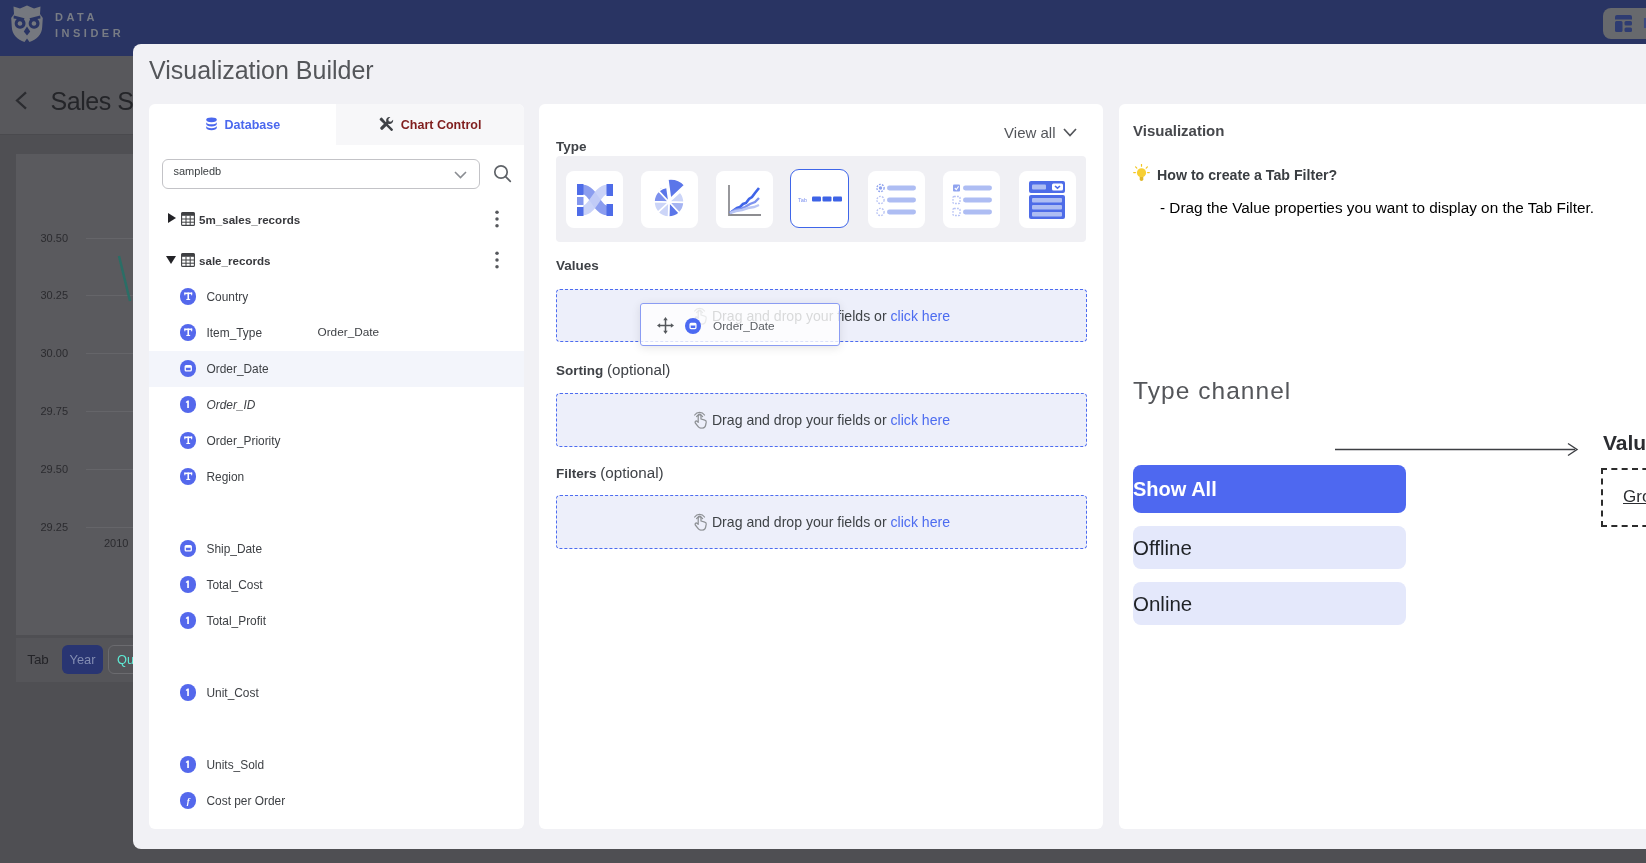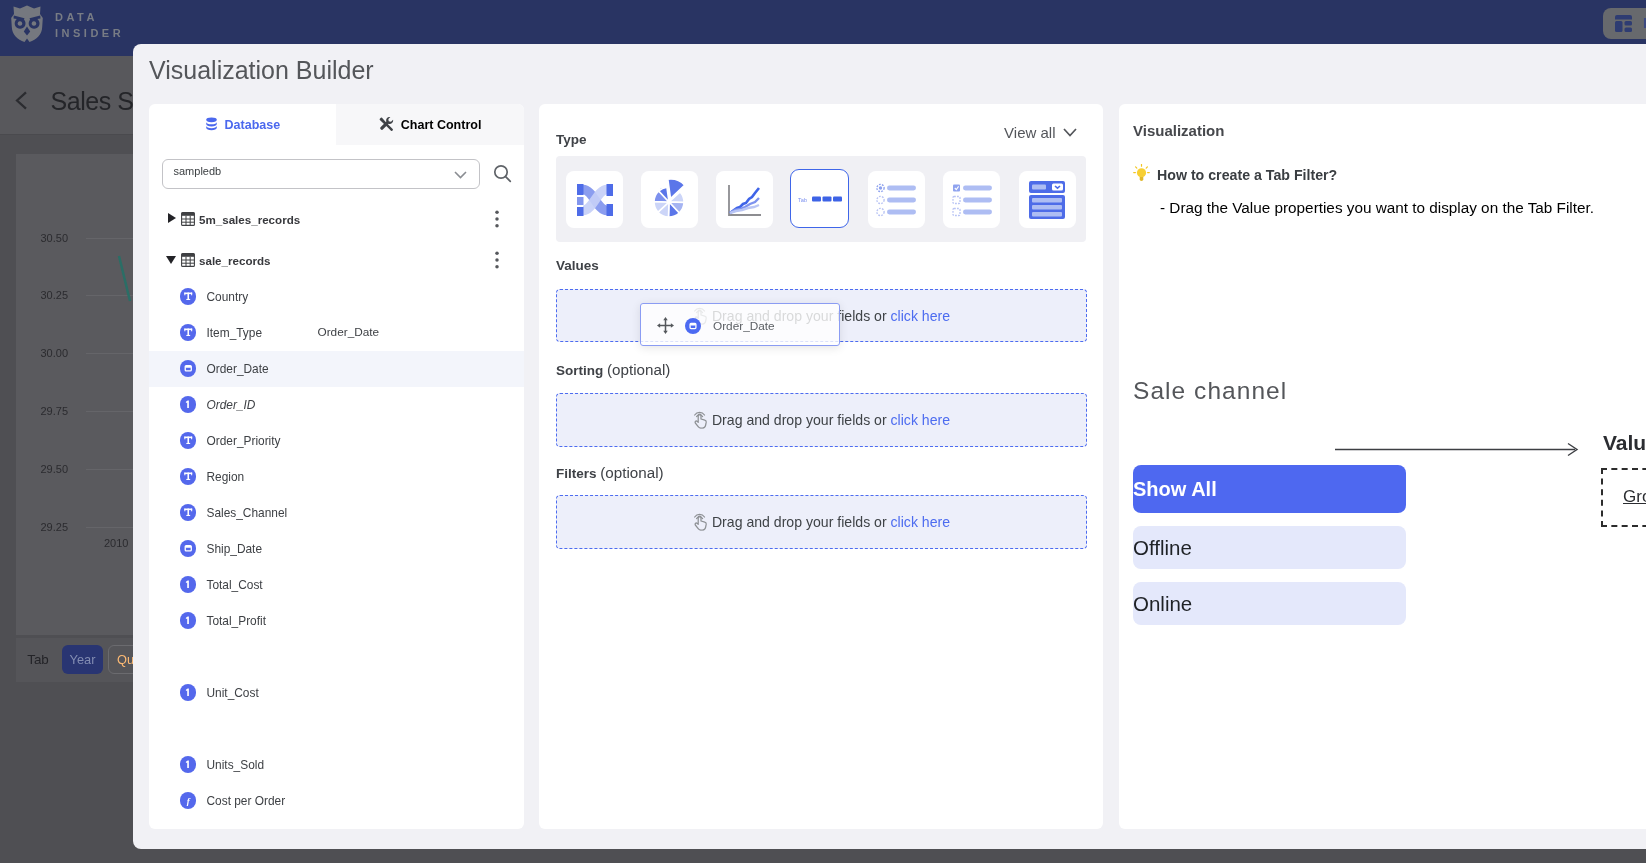--- a/index.html
+++ b/index.html
@@ -12,31 +12,31 @@
 #topchip span { position:absolute; left:40px; top:7px; color:#3c4a82; font-size:14px; font-weight:bold; }
 #hdr { left:0; top:56px; width:133px; height:79px; background:#58585c; border-bottom:1px solid #4a4a4e; }
 
 #hdr-title { left:50.5px; top:86.5px; color:#242529; font-size:25px; white-space:nowrap; letter-spacing:-0.45px; }
 #chartcard { left:16px; top:154px; width:117px; height:481px; background:#5a5a5e; overflow:hidden; }
 .gline { position:absolute; left:70px; width:47px; height:1px; background:#656569; }
 .glab { position:absolute; left:0; width:52px; text-align:right; font-size:11px; color:#2b2b2f; }
 #toolcard { left:16px; top:638px; width:117px; height:44px; background:#555559; }
 #tab-lab { left:13px; top:652px; width:50px; text-align:center; color:#232327; font-size:13.4px; }
 #chip-year { left:62px; top:645px; width:41px; height:29px; background:#293572; border-radius:6px; color:#828cb2; font-size:12.8px; text-align:center; line-height:29px; }
-#chip-qu { left:108px; top:645px; width:40px; height:29px; background:#555559; border:1px solid #6b6b6f; border-radius:6px; color:#fdba74; font-size:12.8px; line-height:27px; padding-left:8px; }
+#chip-qu { left:108px; top:645px; width:40px; height:29px; background:#555559; border:1px solid #6b6b6f; border-radius:6px; color:#5eead4; font-size:12.8px; line-height:27px; padding-left:8px; }
 #modal { left:133px; top:44px; width:1513px; height:805px; background:#f1f1f5; border-radius:8px 0 0 8px; }
 #m-title { left:16px; top:11.5px; font-size:25px; color:#54565a; }
 .card { position:absolute; background:#fff; border-radius:6px; }
 #card-left  { left:15.5px; top:60px; width:375.5px; height:725px; }
 #card-mid   { left:405.5px; top:60px; width:564px;  height:725px; }
 #card-right { left:985.5px; top:60px; width:527.5px; height:725px; border-radius:6px 0 0 6px; }
 .tabbar { position:absolute; left:0; top:0; width:100%; height:41px; display:flex; }
 .tab { flex:1; display:flex; align-items:center; justify-content:center; gap:7px; font-size:12.5px; font-weight:bold; border-radius:6px 6px 0 0; }
 .tab.active { color:#4b68ee; }
-.tab.idle { background:#f7f7f9; color:#000000; border-radius:0 6px 0 0; }
+.tab.idle { background:#f7f7f9; color:#7f1d1d; border-radius:0 6px 0 0; }
 #search { left:13.5px; top:54.5px; width:318px; height:30px; border:1px solid #c3c3c7; border-radius:6px; background:#fff; }
 #search .stx { position:absolute; left:10.5px; top:5px; font-size:11px; color:#3c4043; }
 .trow { position:absolute; left:0; width:100%; height:30px; }
 .trow .nm { position:absolute; left:50.5px; top:8.5px; font-size:11.6px; font-weight:bold; color:#38393d; }
 .frow { position:absolute; left:0; width:100%; height:36px; }
 .frow .cic { position:absolute; left:31.4px; top:9.5px; width:16.5px; height:16.5px; border-radius:50%; background:#5468ec; }
 .frow .fnm { position:absolute; left:58px; top:11.3px; font-size:11.9px; color:#3e4145; }
 .frow.sel { background:#f3f5fb; }
 .cic svg { position:absolute; left:0; top:0; }
 .seclab { position:absolute; font-size:13.5px; font-weight:bold; color:#3f4247; }
@@ -254,34 +254,20 @@
               <rect x="6.3" y="6.6" width="11.4" height="2.3"></rect>
               <rect x="6.3" y="6.6" width="1.5" height="4"></rect>
               <rect x="16.2" y="6.6" width="1.5" height="4"></rect>
               <rect x="10.85" y="6.6" width="2.3" height="10.6"></rect>
               <rect x="9.2" y="15.9" width="5.6" height="1.5"></rect>
             </g>
           </svg>
         </div>
         <span class="fnm">Region</span>
       </div>
-<div class="frow" style="top:390.6px;">
-        <div class="cic">
-          <svg width="16.5" height="16.5" viewBox="0 0 24 24">
-            <g fill="#fff">
-              <rect x="6.3" y="6.6" width="11.4" height="2.3"></rect>
-              <rect x="6.3" y="6.6" width="1.5" height="4"></rect>
-              <rect x="16.2" y="6.6" width="1.5" height="4"></rect>
-              <rect x="10.85" y="6.6" width="2.3" height="10.6"></rect>
-              <rect x="9.2" y="15.9" width="5.6" height="1.5"></rect>
-            </g>
-          </svg>
-        </div>
-        <span class="fnm">Sales_Channel</span>
-      </div>
 <div class="frow" style="top:426.6px;">
         <div class="cic">
           <svg width="16.5" height="16.5" viewBox="0 0 24 24">
             <rect x="7.6" y="8.2" width="8.8" height="7.6" rx="1.4" fill="none" stroke="#fff" stroke-width="1.9"></rect>
             <rect x="7.6" y="8.2" width="8.8" height="3.1" rx="1.2" fill="#fff"></rect>
           </svg>
         </div>
         <span class="fnm">Ship_Date</span>
       </div>
 <div class="frow" style="top:462.6px;">
@@ -329,21 +315,21 @@
           <svg width="16.5" height="16.5" viewBox="0 0 24 24">
             <text x="12" y="16.8" font-family="Liberation Serif, serif" font-style="italic" font-weight="bold" font-size="13" fill="#fff" text-anchor="middle">f</text>
           </svg>
         </div>
         <span class="fnm">Cost per Order</span>
       </div>
       <div class="abs" style="left:169px;top:220.5px;font-size:11.8px;color:#3e4145;">Order_Date</div>
     </div>
 
     <div id="card-mid" class="card">
-      <div class="seclab" style="left:17.5px; top:28px;text-align:center;">Type</div>
+      <div class="seclab" style="left:17.5px; top:35px;text-align:center;">Type</div>
       <div class="abs" style="right:47px; top:20px; font-size:15px; color:#53555a;">View all</div>
       <svg class="abs" style="left:524px;top:24px;" width="14" height="9" viewBox="0 0 14 9">
         <polyline points="1,1 7,7.5 13,1" fill="none" stroke="#53555a" stroke-width="1.7"></polyline>
       </svg>
       <div id="tilestrip" class="abs">
 <div class="tile" style="left:10px;">
           <svg width="38" height="36" viewBox="0 0 38 36">
 <path d="M7 7.5 C 17 7.5, 21 28.5, 31 28.5" stroke="#8b9def" stroke-width="9.5" fill="none"></path>
 <path d="M7 28.5 C 17 28.5, 21 7.5, 31 7.5" stroke="#c5cff7" stroke-width="9.5" fill="none" opacity="0.92"></path>
 <rect x="1" y="2" width="6.5" height="11" fill="#4e6ce8"></rect>
@@ -483,21 +469,21 @@
             <line x1="2.6" y1="2.9" x2="3.8" y2="4.1"></line>
             <line x1="14.4" y1="2.9" x2="13.2" y2="4.1"></line>
             <line x1="0.7" y1="8.6" x2="2.4" y2="8.6"></line>
             <line x1="16.3" y1="8.6" x2="14.6" y2="8.6"></line>
           </g>
           <circle cx="8.5" cy="8.8" r="4.6" fill="#f7cf33"></circle>
           <path d="M6.7 13 h3.6 v2.2 a1.8 1.8 0 0 1 -3.6 0 Z" fill="#e0b82a"></path>
         </svg></div>
       <div id="howto" class="abs">How to create a Tab Filter?</div>
       <div id="howto-d" class="abs">- Drag the Value properties you want to display on the Tab Filter.</div>
-      <div id="salechan" class="abs">Sale channel</div>
+      <div id="salechan" class="abs">Type channel</div>
       <div id="b-show" class="btn">Show All</div>
       <div id="b-off" class="btn">Offline</div>
       <div id="b-on" class="btn">Online</div>
       <svg class="abs" style="left:216.5px;top:338px;" width="244" height="15" viewBox="0 0 244 15">
 <line x1="0" y1="7.5" x2="240" y2="7.5" stroke="#3d3f43" stroke-width="1.4"></line>
 <polyline points="233,1.5 242,7.5 233,13.5" fill="none" stroke="#3d3f43" stroke-width="1.4"></polyline>
 </svg>
       <div id="val-lab" class="abs">Value</div>
       <div id="dashbox" class="abs">
         <span>Group</span>

